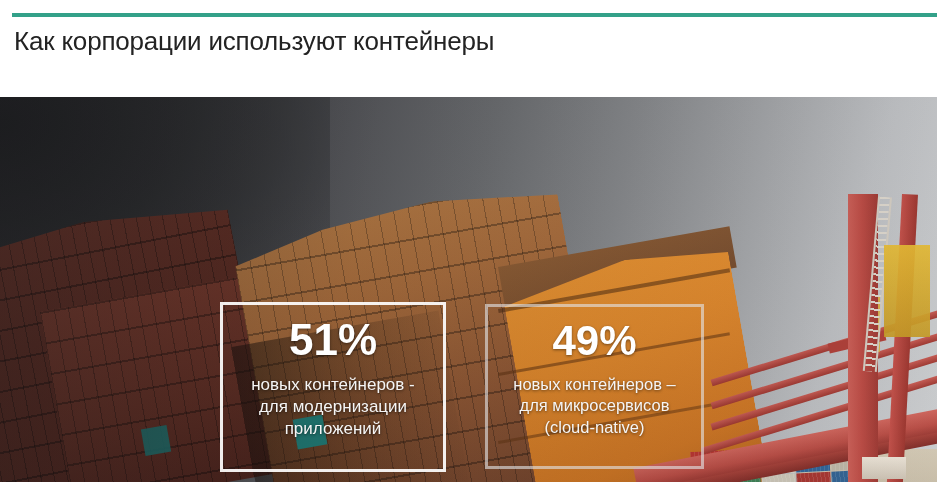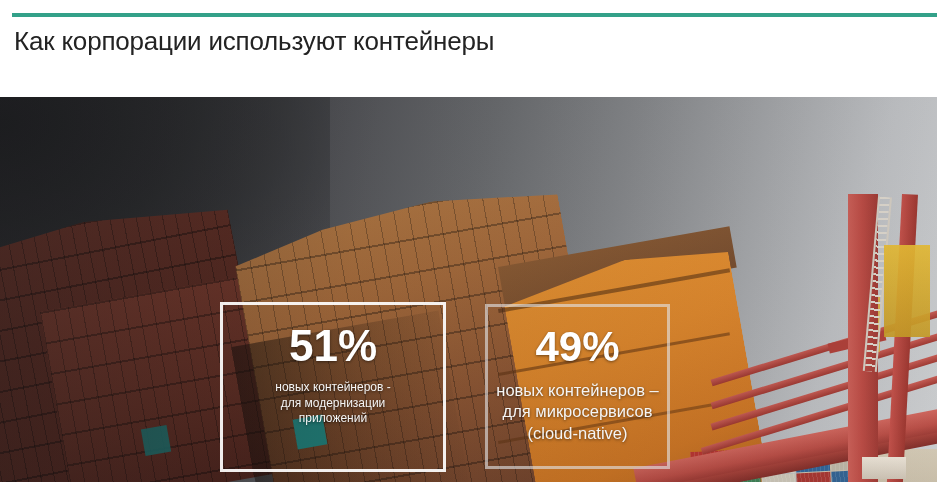--- a/index.html
+++ b/index.html
@@ -328,40 +328,40 @@
     position: absolute;
     inset: 0;
     border: 3px solid rgba(255,255,255,0.92);
     pointer-events: none;
   }
   .stat-box.secondary .frame {
     border-color: rgba(226,228,230,0.62);
   }
 
   #stat-1 { left: 220px; top: 205px; width: 226px; height: 170px; }
-  #stat-2 { left: 485px; top: 207px; width: 185px; height: 165px; }
+  #stat-2 { left: 485px; top: 207px; width: 219px; height: 165px; }
 
   .stat-inner {
     position: absolute;
     left: 0; right: 0;
-    top: 22px;
+    top: 16px;
   }
 
   .stat-value {
     font-size: 44px;
     font-weight: bold;
     line-height: 1.0;
     color: #ffffff;
     text-shadow: 0 1px 3px rgba(0,0,0,0.45);
     margin-bottom: 12px;
   }
   #stat-2 .stat-value { font-size: 42px; }
 
   .stat-desc {
-    font-size: 12px;
+    font-size: 17px;
     line-height: 1.30;
     color: #f5f5f5;
     text-shadow: 0 1px 3px rgba(0,0,0,0.55);
     padding: 0 6px;
     white-space: pre-line;
   }
   #stat-2 .stat-desc { font-size: 16.5px; }
 </style>
 </head>
 <body>

